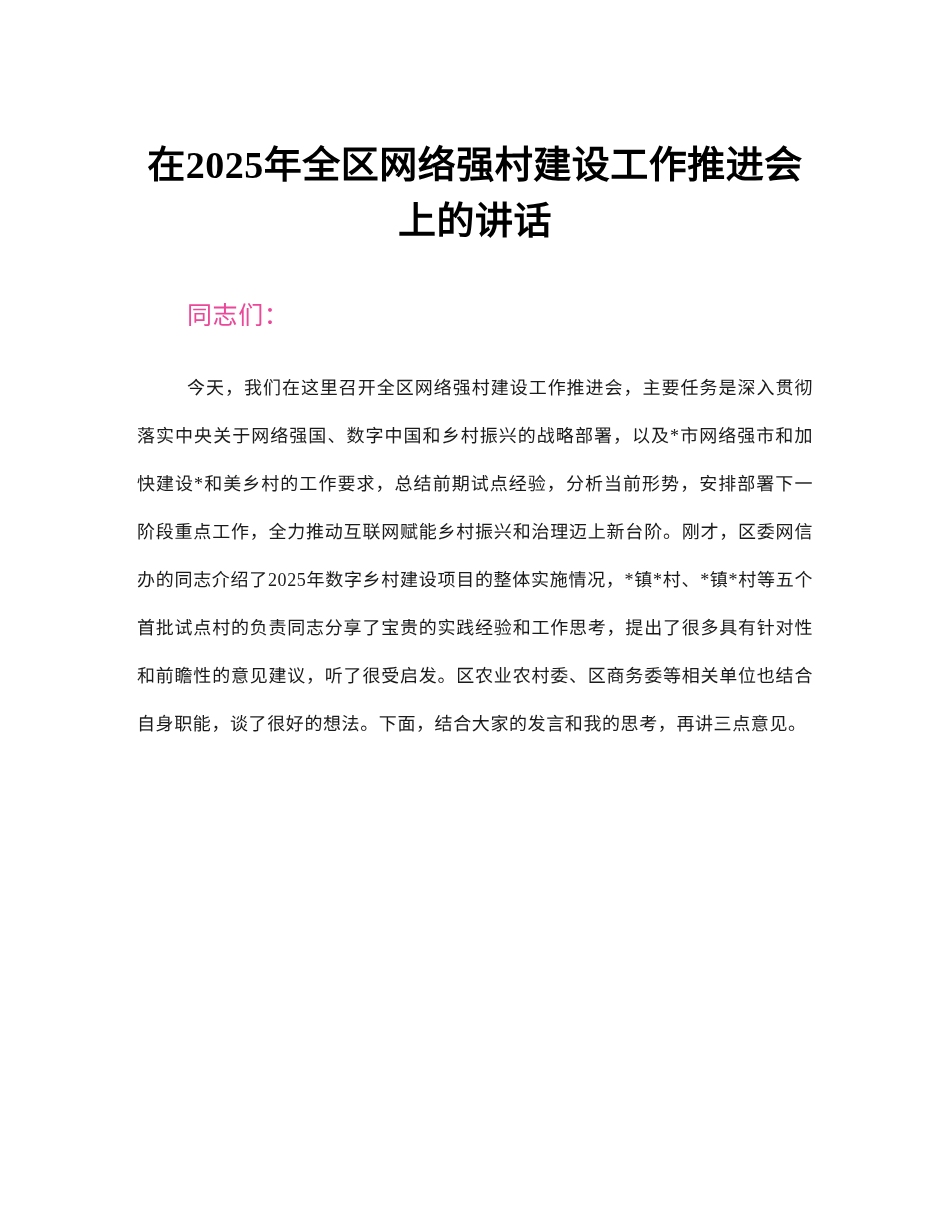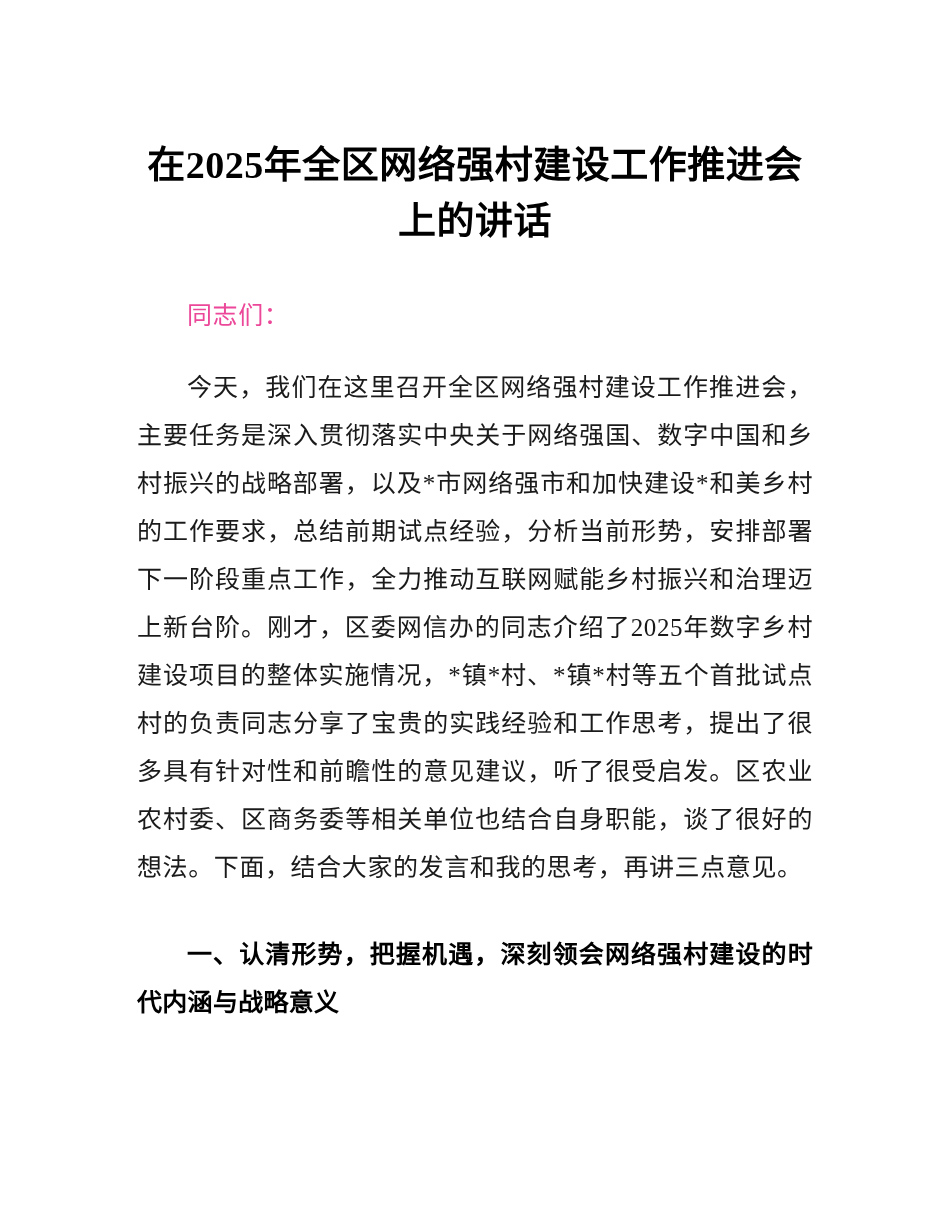--- a/index.html
+++ b/index.html
@@ -48,21 +48,21 @@
     font-size: 25px;
     line-height: 48px;
     color: #ec4899;
     text-indent: 50px;
     margin: 0 0 24px 0;
     letter-spacing: 0.6px;
   }
 
   .para {
     font-family: "Liberation Serif", "DejaVu Serif", serif;
-    font-size: 25px;
+    font-size: 18px;
     line-height: 48px;
     color: #1a1a1a;
     text-indent: 50px;
     margin: 0;
     text-align: justify;
     text-justify: inter-character;
     letter-spacing: 0.6px;
   }
 
   .section-heading {
@@ -90,15 +90,14 @@
   <h1 class="doc-title">
     <span>在2025年全区网络强村建设工作推进会上的</span><wbr>
     <span>讲话</span>
   </h1>
 
   <div class="body-block">
     <p class="salutation">同志们：</p>
     <p class="para">今天，我们在这里召开全区网络强村建设工作推进会，主要任务是深入贯彻落实中央关于网络强国、数字中国和乡村振兴的战略部署，以及*市网络强市和加快建设*和美乡村的工作要求，总结前期试点经验，分析当前形势，安排部署下一阶段重点工作，全力推动互联网赋能乡村振兴和治理迈上新台阶。刚才，区委网信办的同志介绍了2025年数字乡村建设项目的整体实施情况，*镇*村、*镇*村等五个首批试点村的负责同志分享了宝贵的实践经验和工作思考，提出了很多具有针对性和前瞻性的意见建议，听了很受启发。区农业农村委、区商务委等相关单位也结合自身职能，谈了很好的想法。下面，结合大家的发言和我的思考，再讲三点意见。</p>
   </div>
 
-  <h2 class="section-heading">一、认清形势，把握机遇，深刻领会网络强村建设的时代内涵与战略意义</h2>
 
 </div>
 
 </body></html>

